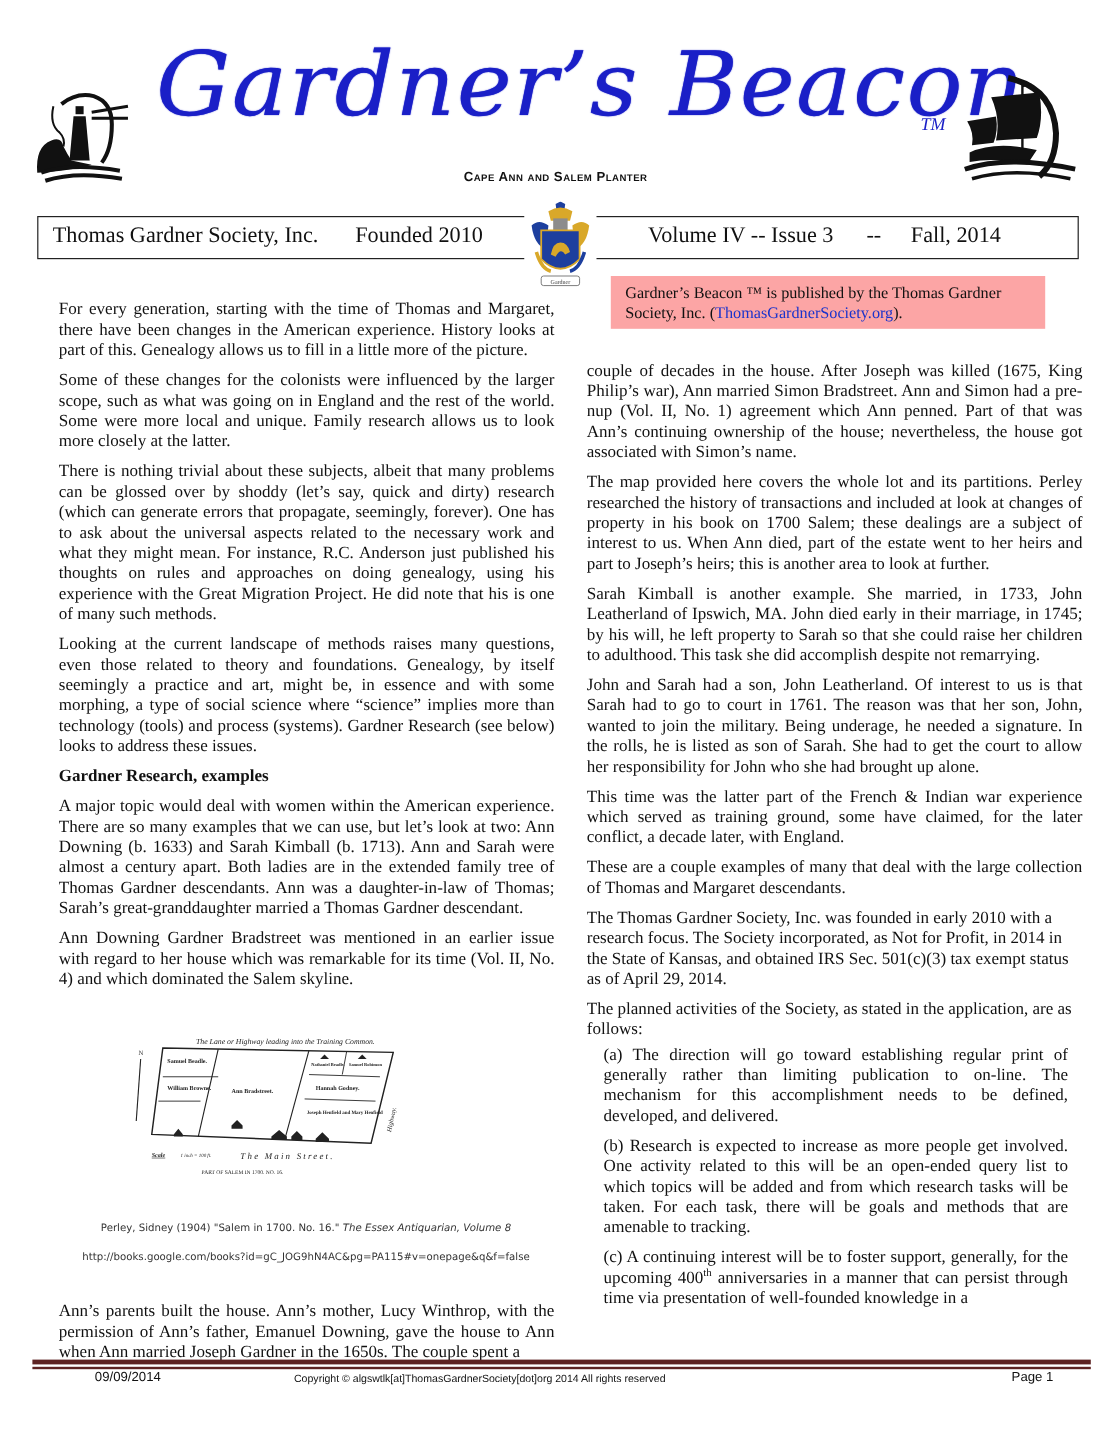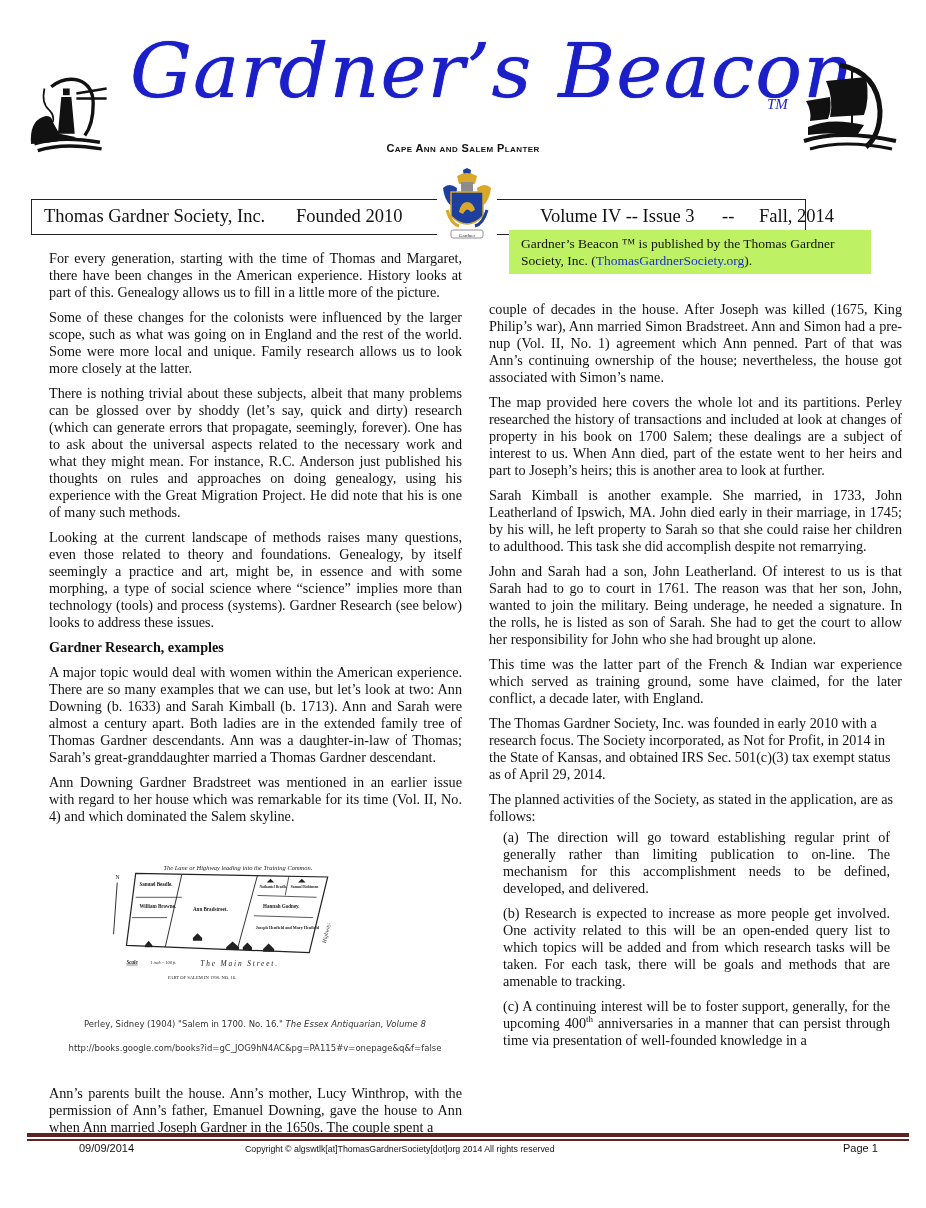--- a/index.html
+++ b/index.html
@@ -7,26 +7,26 @@
 
   
   .masthead { position: absolute; left: 0; top: 0; width: 808px; height: 165px; text-decoration: underline; }
   .logo-left { position: absolute; left: 26px; top: 70px; width: 84px; height: 84px; }
   .logo-right { position: absolute; left: 800px; top: 55px; width: 100px; height: 100px; }
   .title-script { position: absolute; left: 130px; top: 28px; font-family: "DejaVu Serif", serif; font-style: italic; font-size: 74px; color: #1a1fc7; letter-spacing: 1px; white-space: nowrap; transform: scaleX(1.05); transform-origin: left; text-shadow: 0 0 1px #1a1fc7; }
   .tm { position: absolute; left: 767px; top: 96px; font-size: 15px; font-style: italic; color: #1a1fc7; font-family: "Liberation Serif", serif; }
   .subtitle { position: absolute; left: 0; width: 926px; top: 142px; text-align: center; font-family: "Liberation Sans", sans-serif; font-weight: bold; font-size: 11px; letter-spacing: 0.4px; color: #111; font-variant: small-caps; }
 
   
-  .infobar { position: absolute; left: 31px; top: 199px; width: 775px; height: 36px; border: 1.5px solid #222; box-sizing: border-box; }
+  .infobar { position: absolute; left: 31px; top: 180px; width: 868px; height: 36px; border: 1.5px solid #222; box-sizing: border-box; }
   .infobar .txt { position: absolute; top: 6px; font-size: 18.5px; font-family: "Liberation Serif", serif; color: #111; white-space: nowrap; }
   .crest { position: absolute; left: 437px; top: 168px; width: 60px; height: 78px; background: #fff; }
 
   
-  .callout { position: absolute; left: 509px; top: 230px; width: 362px; height: 44px; background: #bef264; box-sizing: border-box; padding: 5px 12px; font-size: 13.5px; line-height: 17px; }
+  .callout { position: absolute; left: 509px; top: 230px; width: 362px; height: 44px; background: #fca5a5; box-sizing: border-box; padding: 5px 12px; font-size: 13.5px; line-height: 17px; }
   .callout a { color: #1a33cc; text-decoration: none; }
 
   
   .col { position: absolute; font-size: 14.2px; line-height: 17px; text-align: justify; margin-top: 12px; }
   .col p { margin: 0 0 8px 0; }
   .col h3 { margin: 0 0 8px 0; font-size: 14.2px; font-weight: bold; }
   .col-left { left: 49px; top: 238px; width: 413px; }
   .col-right { left: 489px; top: 289px; width: 413px; }
   .indent { margin-left: 14px !important; margin-right: 12px !important; }
   sup { font-size: 9px; line-height: 0; }
@@ -160,20 +160,21 @@
 <div class="col col-left-2">
   <p>Ann’s parents built the house. Ann’s mother, Lucy Winthrop, with the permission of Ann’s father, Emanuel Downing, gave the house to Ann when Ann married Joseph Gardner in the 1650s. The couple spent a</p>
 </div>
 
 <div class="col col-right">
   <p>couple of decades in the house. After Joseph was killed (1675, King Philip’s war), Ann married Simon Bradstreet. Ann and Simon had a pre-nup (Vol. II, No. 1) agreement which Ann penned. Part of that was Ann’s continuing ownership of the house; nevertheless, the house got associated with Simon’s name.</p>
   <p>The map provided here covers the whole lot and its partitions. Perley researched the history of transactions and included at look at changes of property in his book on 1700 Salem; these dealings are a subject of interest to us. When Ann died, part of the estate went to her heirs and part to Joseph’s heirs; this is another area to look at further.</p>
   <p>Sarah Kimball is another example. She married, in 1733, John Leatherland of Ipswich, MA. John died early in their marriage, in 1745; by his will, he left property to Sarah so that she could raise her children to adulthood. This task she did accomplish despite not remarrying.</p>
   <p>John and Sarah had a son, John Leatherland. Of interest to us is that Sarah had to go to court in 1761. The reason was that her son, John, wanted to join the military. Being underage, he needed a signature. In the rolls, he is listed as son of Sarah. She had to get the court to allow her responsibility for John who she had brought up alone.</p>
   <p>This time was the latter part of the French &amp; Indian war experience which served as training ground, some have claimed, for the later conflict, a decade later, with England.</p>
+  <p>These are a couple examples of many that deal with the large collection of Thomas and Margaret descendants.</p>
   <p style="text-align:left">The Thomas Gardner Society, Inc. was founded in early 2010 with a research focus. The Society incorporated, as Not for Profit, in 2014 in the State of Kansas, and obtained IRS Sec. 501(c)(3) tax exempt status as of April 29, 2014.</p>
   <p style="text-align:left; margin-bottom:4px">The planned activities of the Society, as stated in the application, are as follows:</p>
   <p class="indent">(a) The direction will go toward establishing regular print of generally rather than limiting publication to on-line. The mechanism for this accomplishment needs to be defined, developed, and delivered.</p>
   <p class="indent">(b) Research is expected to increase as more people get involved. One activity related to this will be an open-ended query list to which topics will be added and from which research tasks will be taken. For each task, there will be goals and methods that are amenable to tracking.</p>
   <p class="indent"><span>(c) A continuing interest will be to foster support, generally, for the upcoming 400</span><sup>th</sup><span> anniversaries in a manner that can persist through time via presentation of well-founded knowledge in a</span></p>
 </div>
 
 <div class="rule-thick"></div>
 <div class="rule-thin"></div>
 <div class="foot foot-date">09/09/2014</div>

